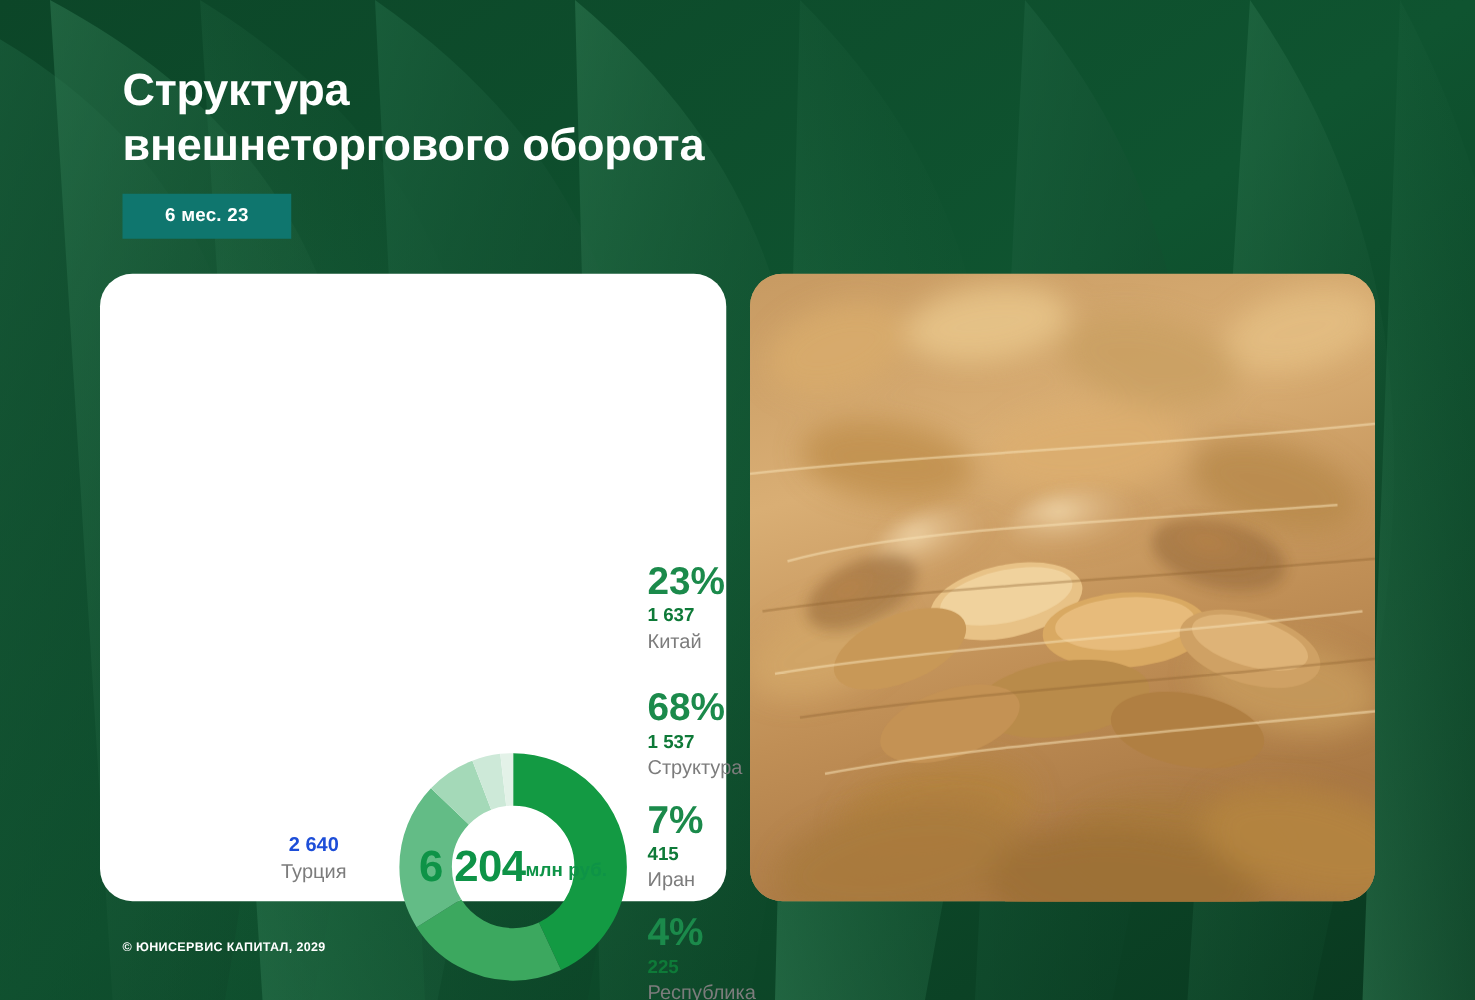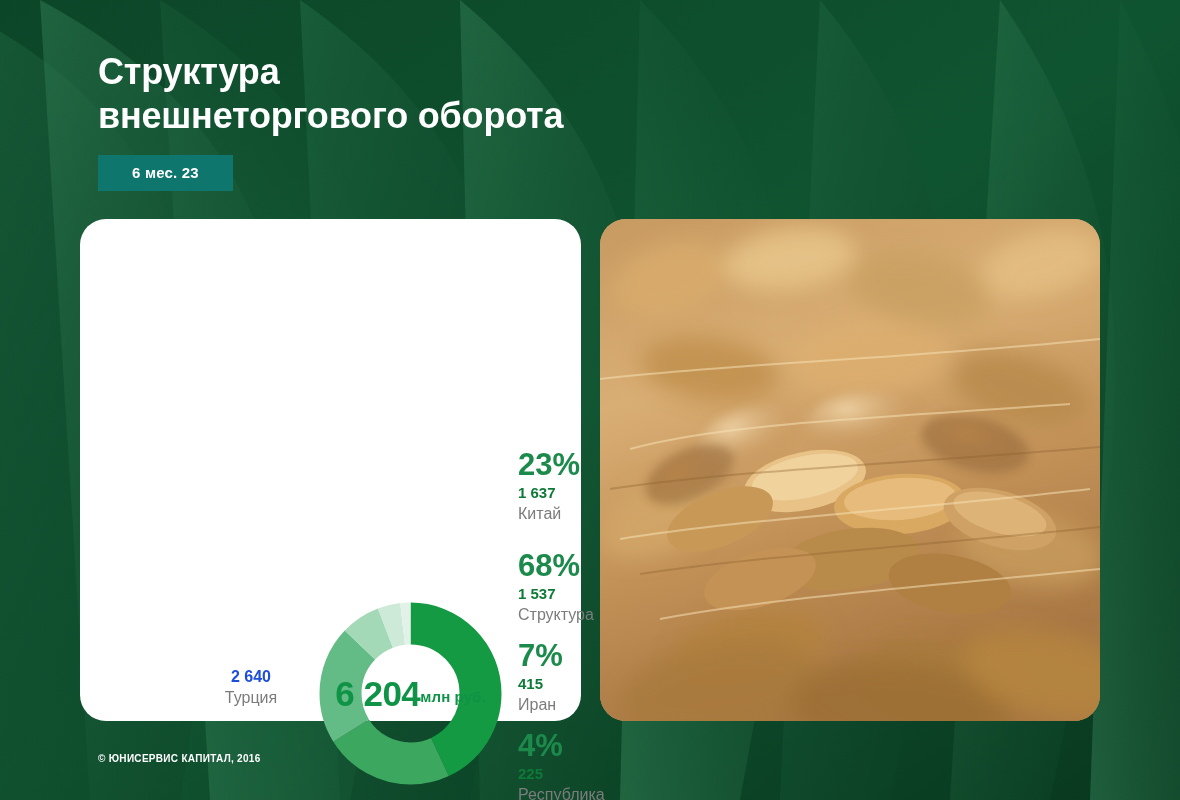--- a/index.html
+++ b/index.html
@@ -296,13 +296,13 @@
     </g>
 
     <g style="filter:url(#softer)" opacity="0.85">
       <ellipse cx="120" cy="470" rx="100" ry="45" fill="#a87a3c" transform="rotate(-10 120 470)"></ellipse>
       <ellipse cx="300" cy="490" rx="110" ry="46" fill="#9c6f35" transform="rotate(4 300 490)"></ellipse>
       <ellipse cx="450" cy="455" rx="90" ry="42" fill="#b5853f" transform="rotate(14 450 455)"></ellipse>
     </g>
   </svg>
 </div>
 
-<div class="footer">© ЮНИСЕРВИС КАПИТАЛ, 2016</div>
+<div class="footer">© ЮНИСЕРВИС КАПИТАЛ, 2029</div>
 
 </body></html>

